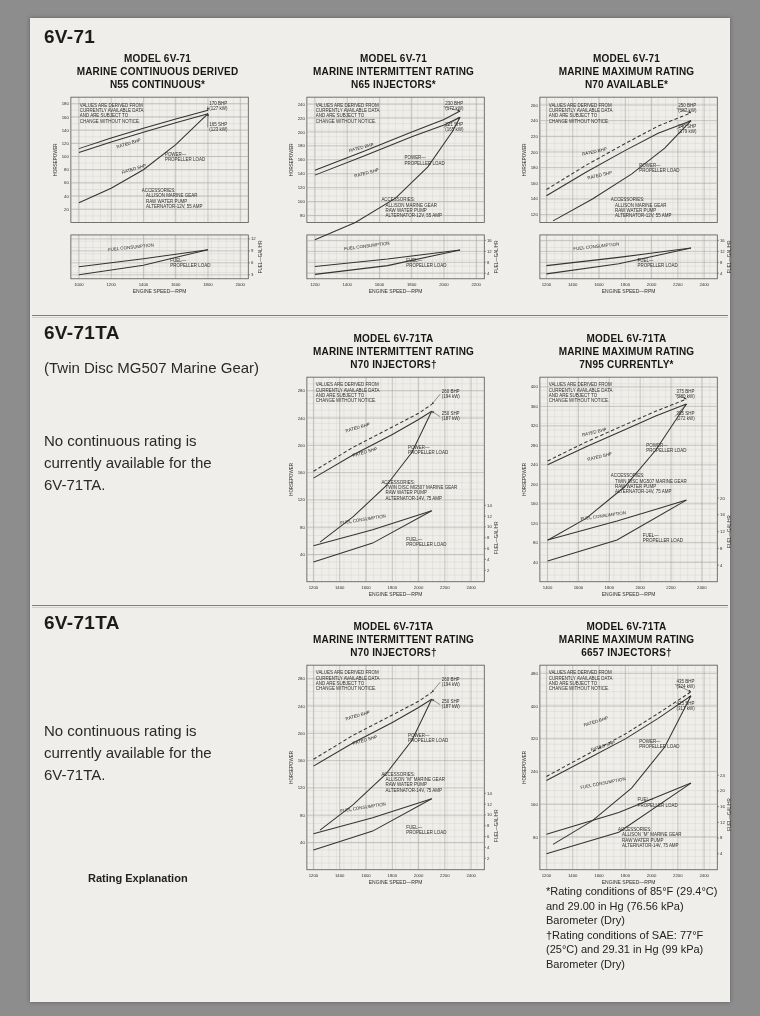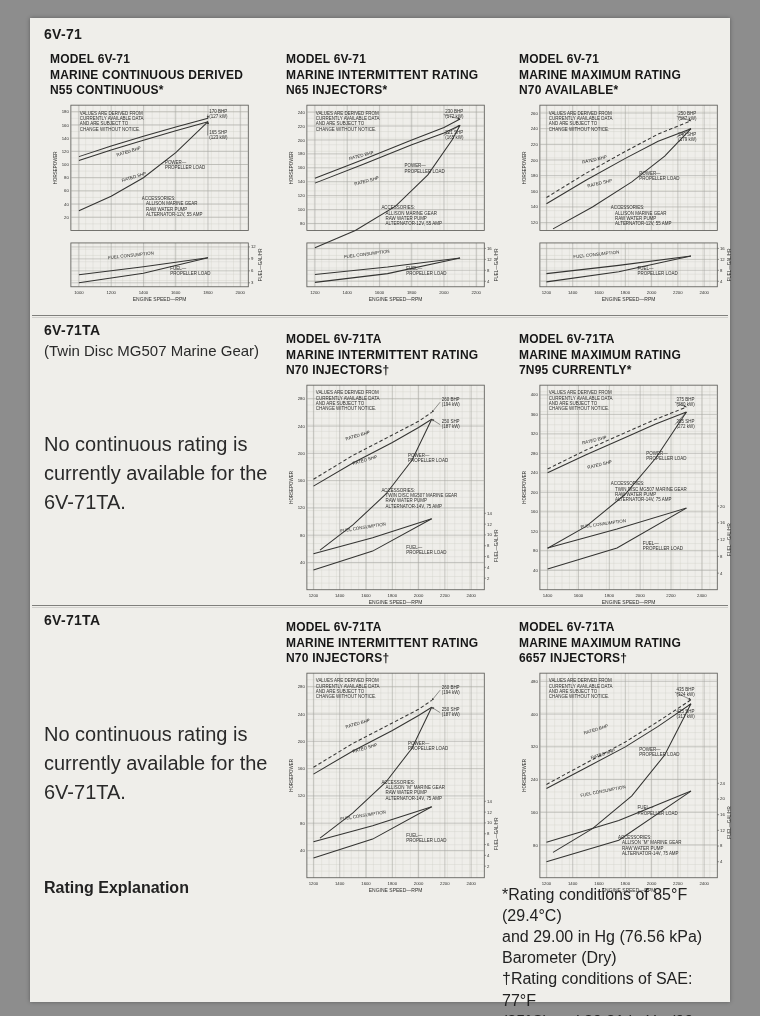--- a/index.html
+++ b/index.html
@@ -1,28 +1,28 @@
 <!DOCTYPE html>
 <html><head>
 <meta charset="utf-8">
 <style>
   html,body{margin:0;padding:0;}
   body{width:760px;height:1016px;background:#8d8d8d;font-family:"Liberation Sans",sans-serif;position:relative;overflow:hidden;}
   .page{position:absolute;left:30px;top:18px;width:700px;height:984px;background:#efeeea;box-shadow:0 0 4px rgba(0,0,0,.35);}
   .abs{position:absolute;}
-  .h1{font-size:14px;font-weight:bold;color:#1c1c1c;letter-spacing:.3px;}
-  .sub{font-size:15px;color:#2a2a2a;margin-top:4px;}
-  .note{font-size:20px;color:#2a2a2a;line-height:1.45;white-space:pre-line;}
+  .h1{font-size:19px;font-weight:bold;color:#1c1c1c;letter-spacing:.3px;}
+  .sub{font-size:15px;color:#2a2a2a;margin-top:15px;}
+  .note{font-size:15px;color:#2a2a2a;line-height:1.45;white-space:pre-line;}
   .divider{position:absolute;left:2px;right:2px;height:1px;background:#7f7f7c;box-shadow:0 2px 0 rgba(120,120,118,.25);}
   .chart{position:absolute;width:215px;}
-  .chart .t{font-size:12px;font-weight:bold;text-align:left;color:#161616;line-height:1.3;letter-spacing:.2px;}
+  .chart .t{font-size:10px;font-weight:bold;text-align:center;color:#161616;line-height:1.3;letter-spacing:.2px;}
   .plot{margin-top:2px;}
   .plot svg{display:block;width:100%;height:auto;}
   svg text{font-family:"Liberation Sans",sans-serif;}
-  .fcol{font-size:16px;color:#222;line-height:1.32;white-space:pre-line;}
+  .fcol{font-size:11px;color:#222;line-height:1.32;white-space:pre-line;margin-left:44px;}
   .fcol .ftitle{font-weight:bold;white-space:normal;}
 </style>
 </head>
 <body>
 
 <div class="page">
 
   <div class="abs h1" style="left:14px;top:8px;">6V-71</div>
 
   <div class="chart" style="left:20px;top:34px;">

